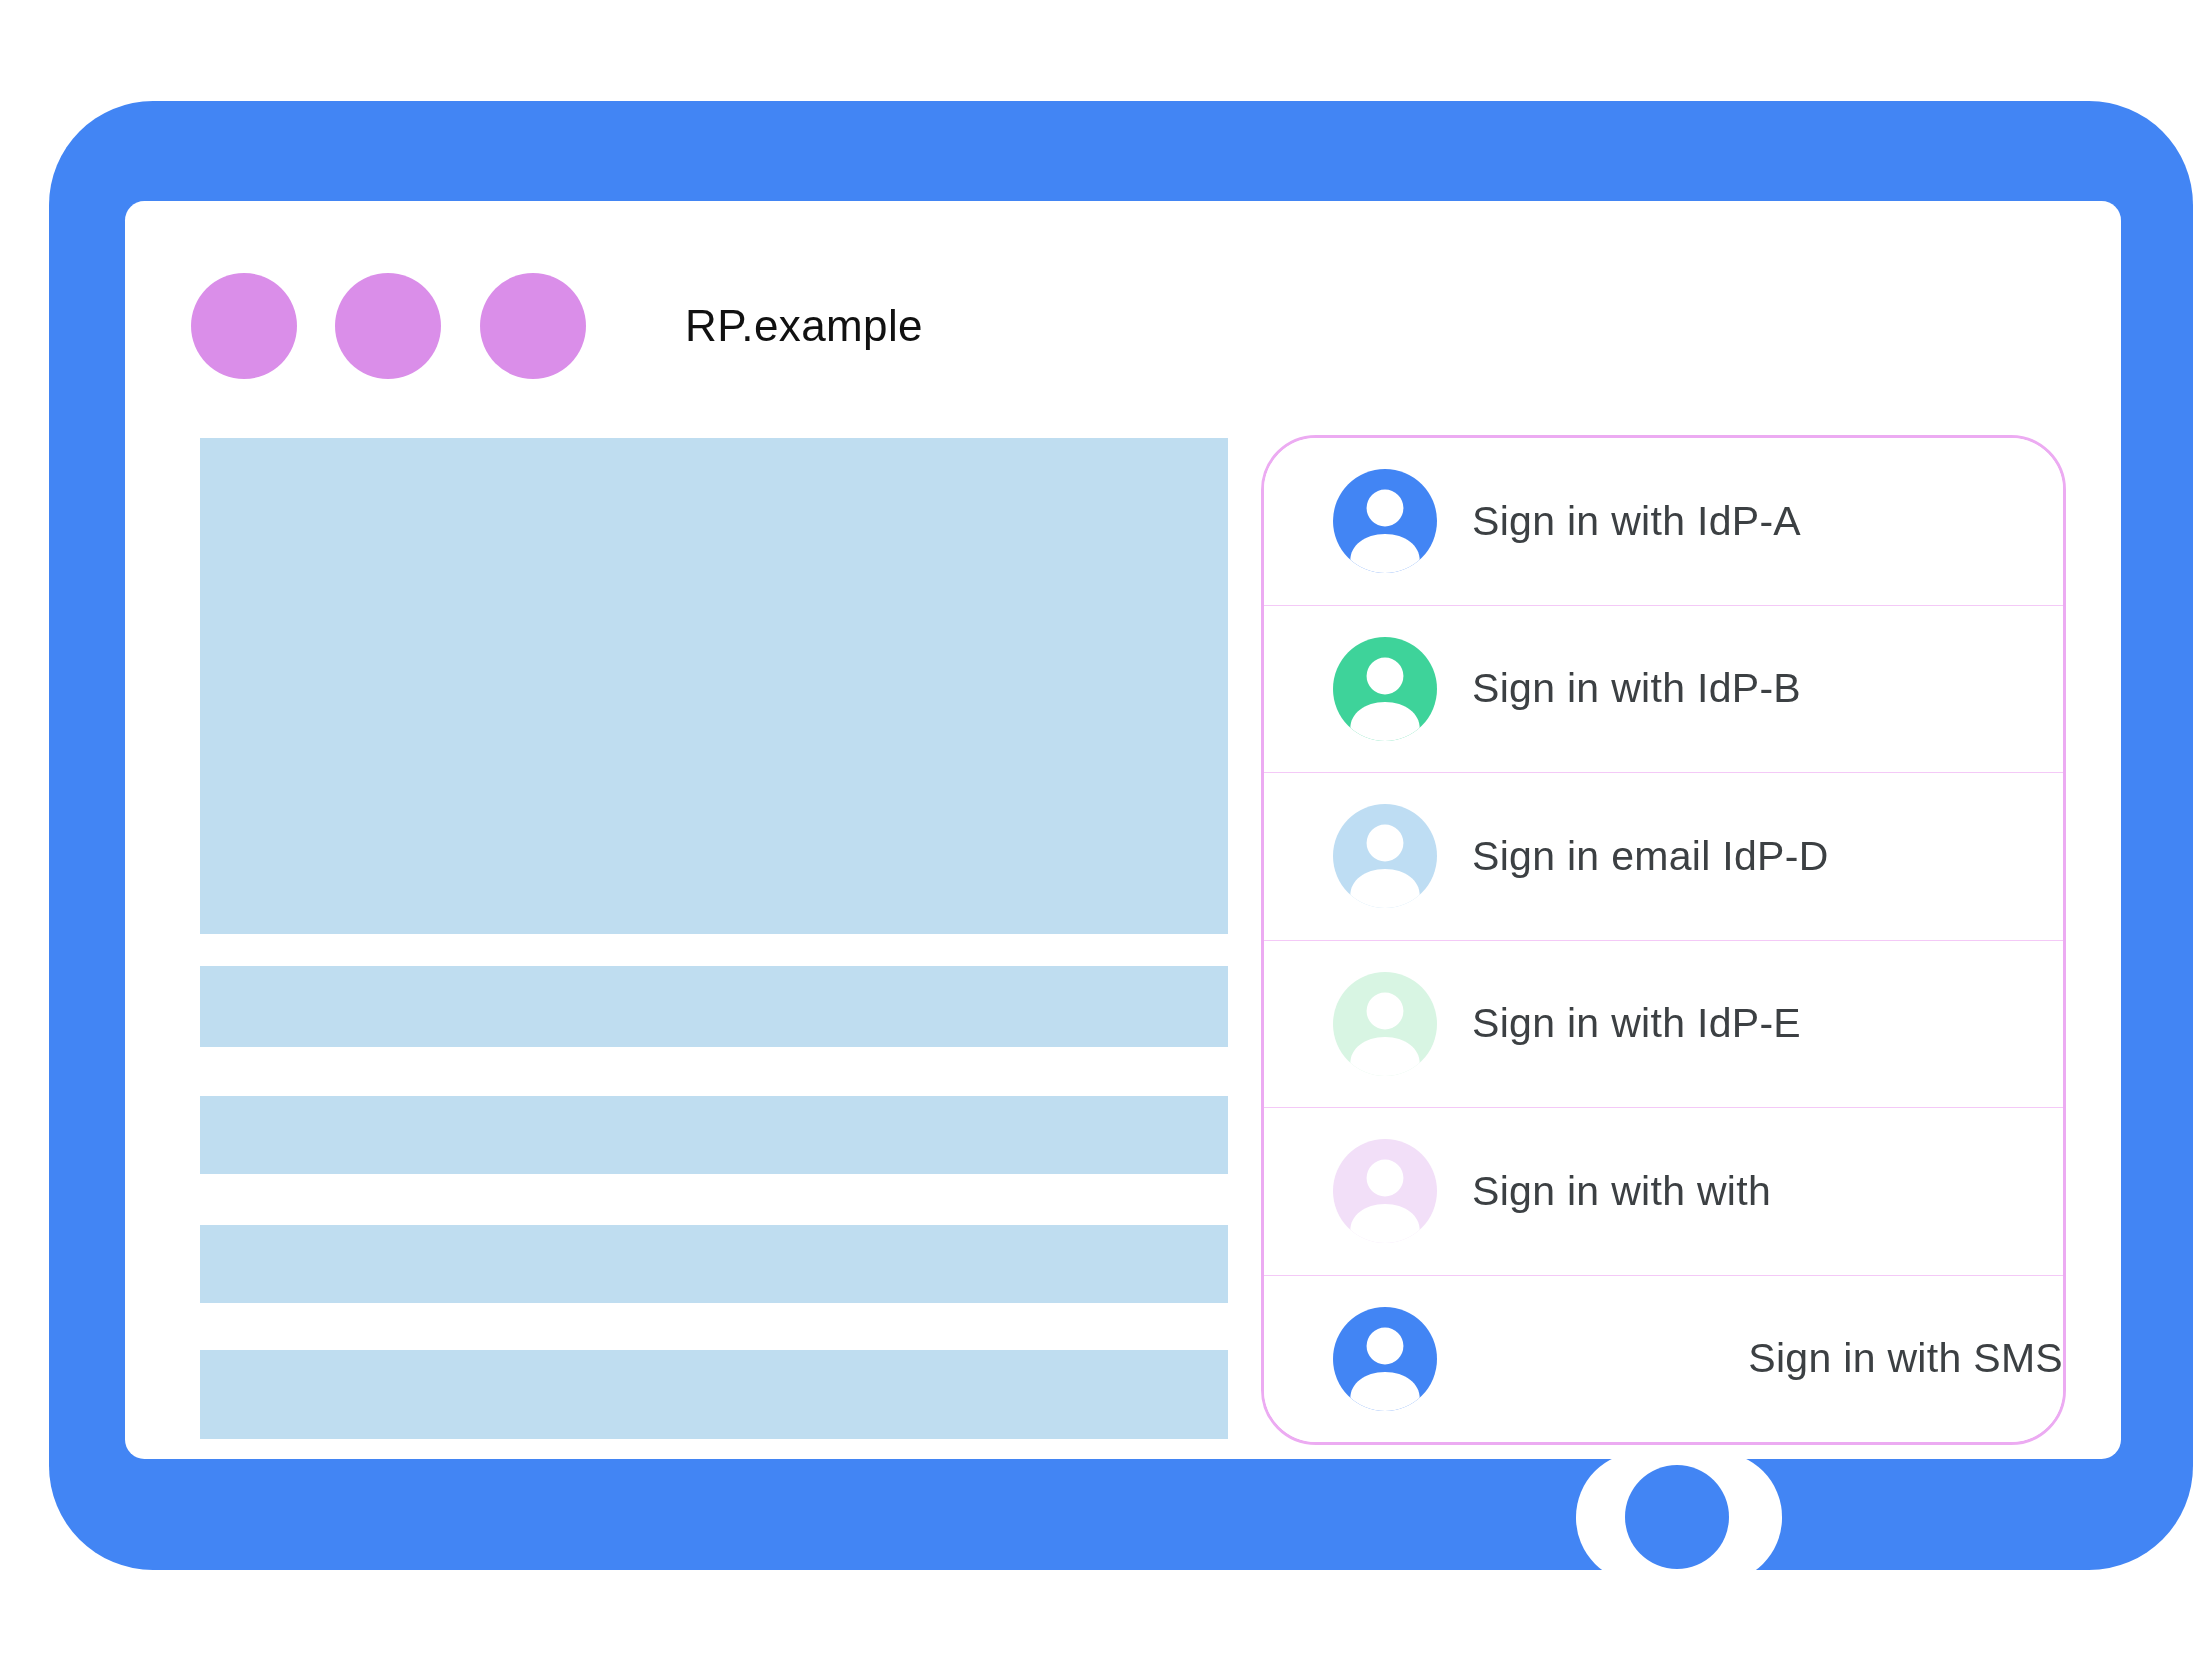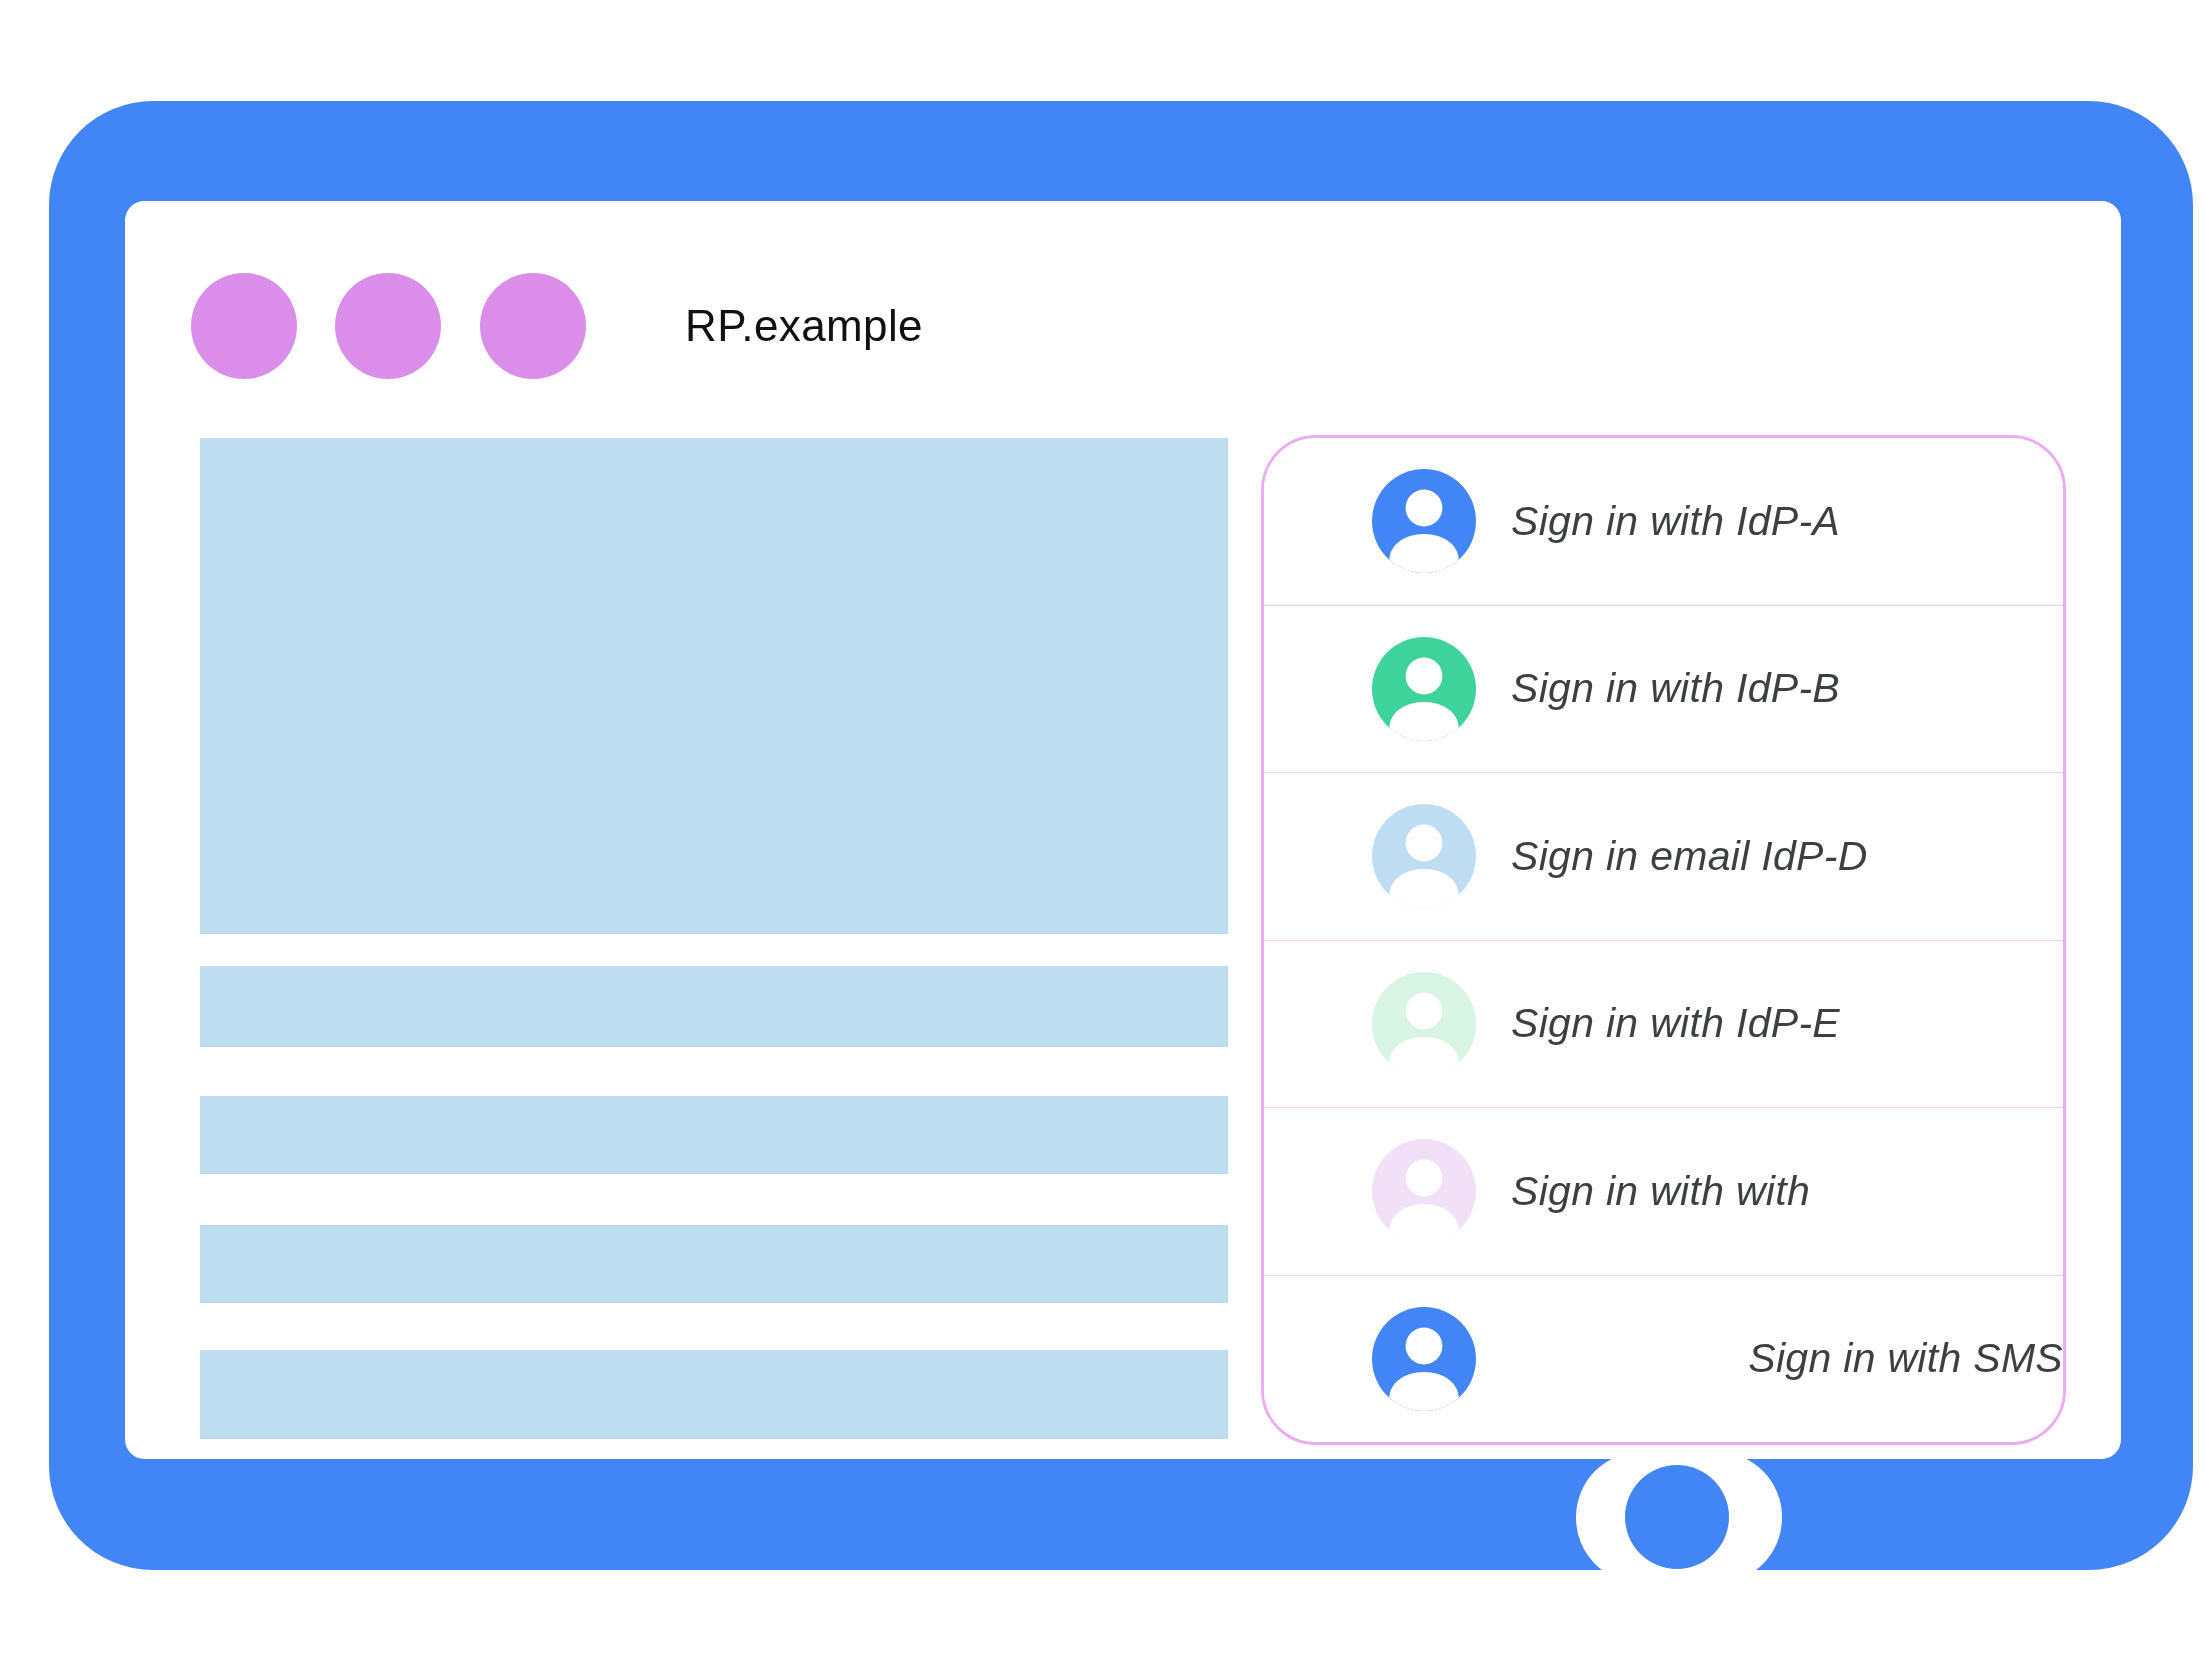--- a/index.html
+++ b/index.html
@@ -42,22 +42,22 @@
   .bar2{top:1096px;height:78px;}
   .bar3{top:1225px;height:78px;}
   .bar4{top:1350px;height:89px;}
   
   .panel{
     position:absolute;left:1261px;top:435px;width:805px;height:1010px;
     background:#ffffff;border:3.5px solid #ECABF2;border-radius:55px;
     box-sizing:border-box;display:flex;flex-direction:column;overflow:hidden;
   }
   .row{
-    flex:1;display:flex;align-items:center;padding-left:108px;gap:35px;
-    border-bottom:1.8px solid #F4C9F7;cursor:pointer;background:#ffffff;font-style:italic;
+    flex:1;display:flex;align-items:center;padding-left:69px;gap:35px;
+    border-bottom:1.8px solid #F4C9F7;cursor:pointer;background:#ffffff;
   }
   .row:last-child{border-bottom:none;justify-content:space-between;}
   .avatar{
     width:104px;height:104px;border-radius:50%;flex:0 0 auto;
     overflow:hidden;display:flex;align-items:flex-end;justify-content:center;
   }
   .avatar svg{width:100%;height:100%;display:block;}
   .row .label{
     font-size:41px;color:#3C4043;font-weight:500;letter-spacing:0.3px;
     white-space:nowrap;

